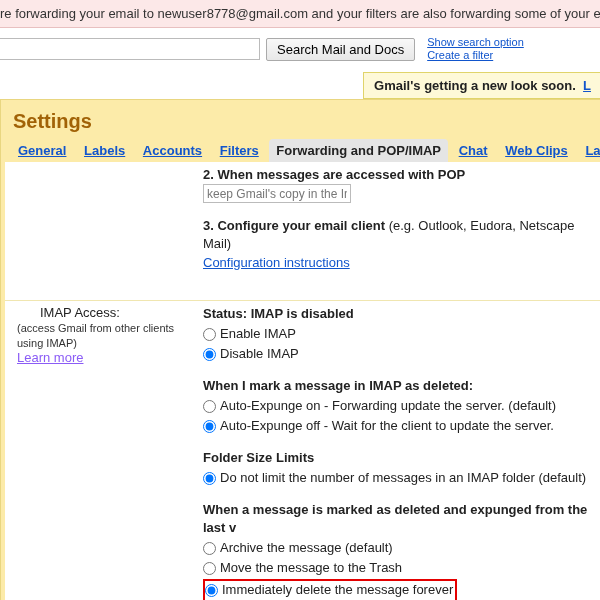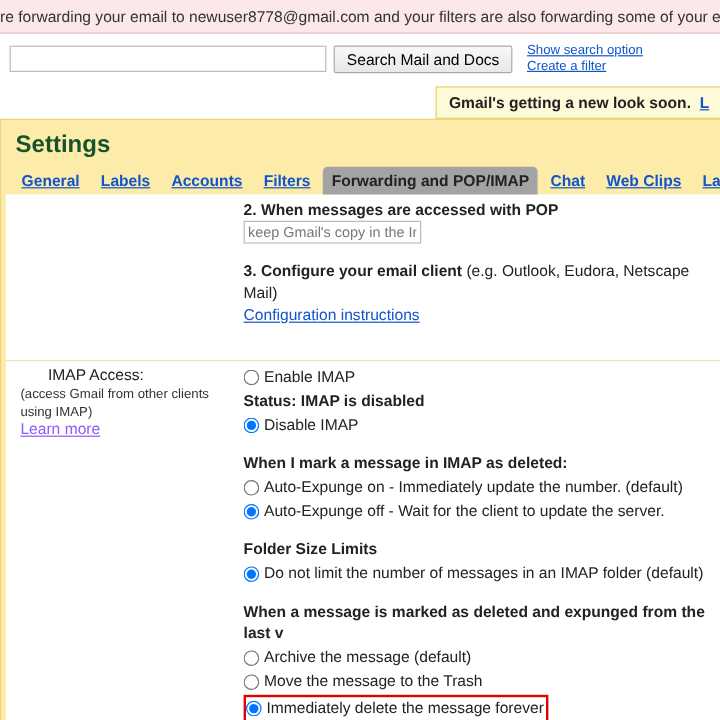--- a/index.html
+++ b/index.html
@@ -15,21 +15,21 @@
   background: #fce8e8;
   border-bottom: 1px solid #e8c0c0;
   padding: 6px 4px 6px 0;
   font-size: 13px;
   color: #333;
   white-space: nowrap;
 }
 .search-row {
   display: flex;
   align-items: center;
-  padding: 8px 0 10px 12px;
+  padding: 8px 0 10px 0;
   gap: 6px;
 }
 .search-row input[type=text] {
   flex: 0 0 254px;
   height: 20px;
   border: 1px solid #bbb;
   padding: 0 4px;
   margin-left: -4px;
 }
 .search-row button {
@@ -66,39 +66,39 @@
   border-top: 1px solid #e9d680;
   border-left: 1px solid #e9d680;
   padding-left: 4px;
   clear: both;
 }
 h1.settings {
   font-size: 20px;
   font-weight: bold;
   margin: 0;
   padding: 10px 8px 6px 8px;
-  color: #14532d;
+  color: #a16207;
 }
 .tabs {
   padding: 0 6px;
   white-space: nowrap;
 }
 .tabs span {
   display: inline-block;
   padding: 4px 7px 4px 7px;
   font-size: 13px;
 }
 .tabs a {
   color: #1155cc;
   text-decoration: underline;
   font-weight: bold;
   cursor: pointer;
 }
 .tabs .active {
-  background: #a3a3a3;
+  background: #e5e5e5;
   border-top-left-radius: 4px;
   border-top-right-radius: 4px;
   font-weight: bold;
   text-align: center;
 }
 .content {
   background: #fff;
   padding: 0;
 }
 .section {
@@ -182,28 +182,28 @@
 
     <div class="section">
       <div class="sec-left">
         <span class="label">IMAP Access:</span><br>
         <span class="desc">(access Gmail from other clients using IMAP)</span><br>
         <a>Learn more</a>
       </div>
       <div class="sec-right">
 
         <div class="blk">
+          <p><strong>Status: IMAP is disabled</strong></p>
           <p><input type="radio" name="imap_en" style=""><span>Enable IMAP</span></p>
-          <p><strong>Status: IMAP is disabled</strong></p>
           <p><input type="radio" name="imap_en" checked="" style=""><span>Disable IMAP</span></p>
         </div>
 
         <div class="blk">
           <p><strong>When I mark a message in IMAP as deleted:</strong></p>
-          <p><input type="radio" name="expunge" style=""><span>Auto-Expunge on - Immediately update the number. (default)</span></p>
+          <p><input type="radio" name="expunge" style=""><span>Auto-Expunge on - Forwarding update the server. (default)</span></p>
           <p><input type="radio" name="expunge" checked="" style=""><span>Auto-Expunge off - Wait for the client to update the server.</span></p>
         </div>
 
         <div class="blk">
           <p><strong>Folder Size Limits</strong></p>
           <p><input type="radio" name="limit" checked="" style=""><span>Do not limit the number of messages in an IMAP folder (default)</span></p>
 
         </div>
 
         <div class="blk">

